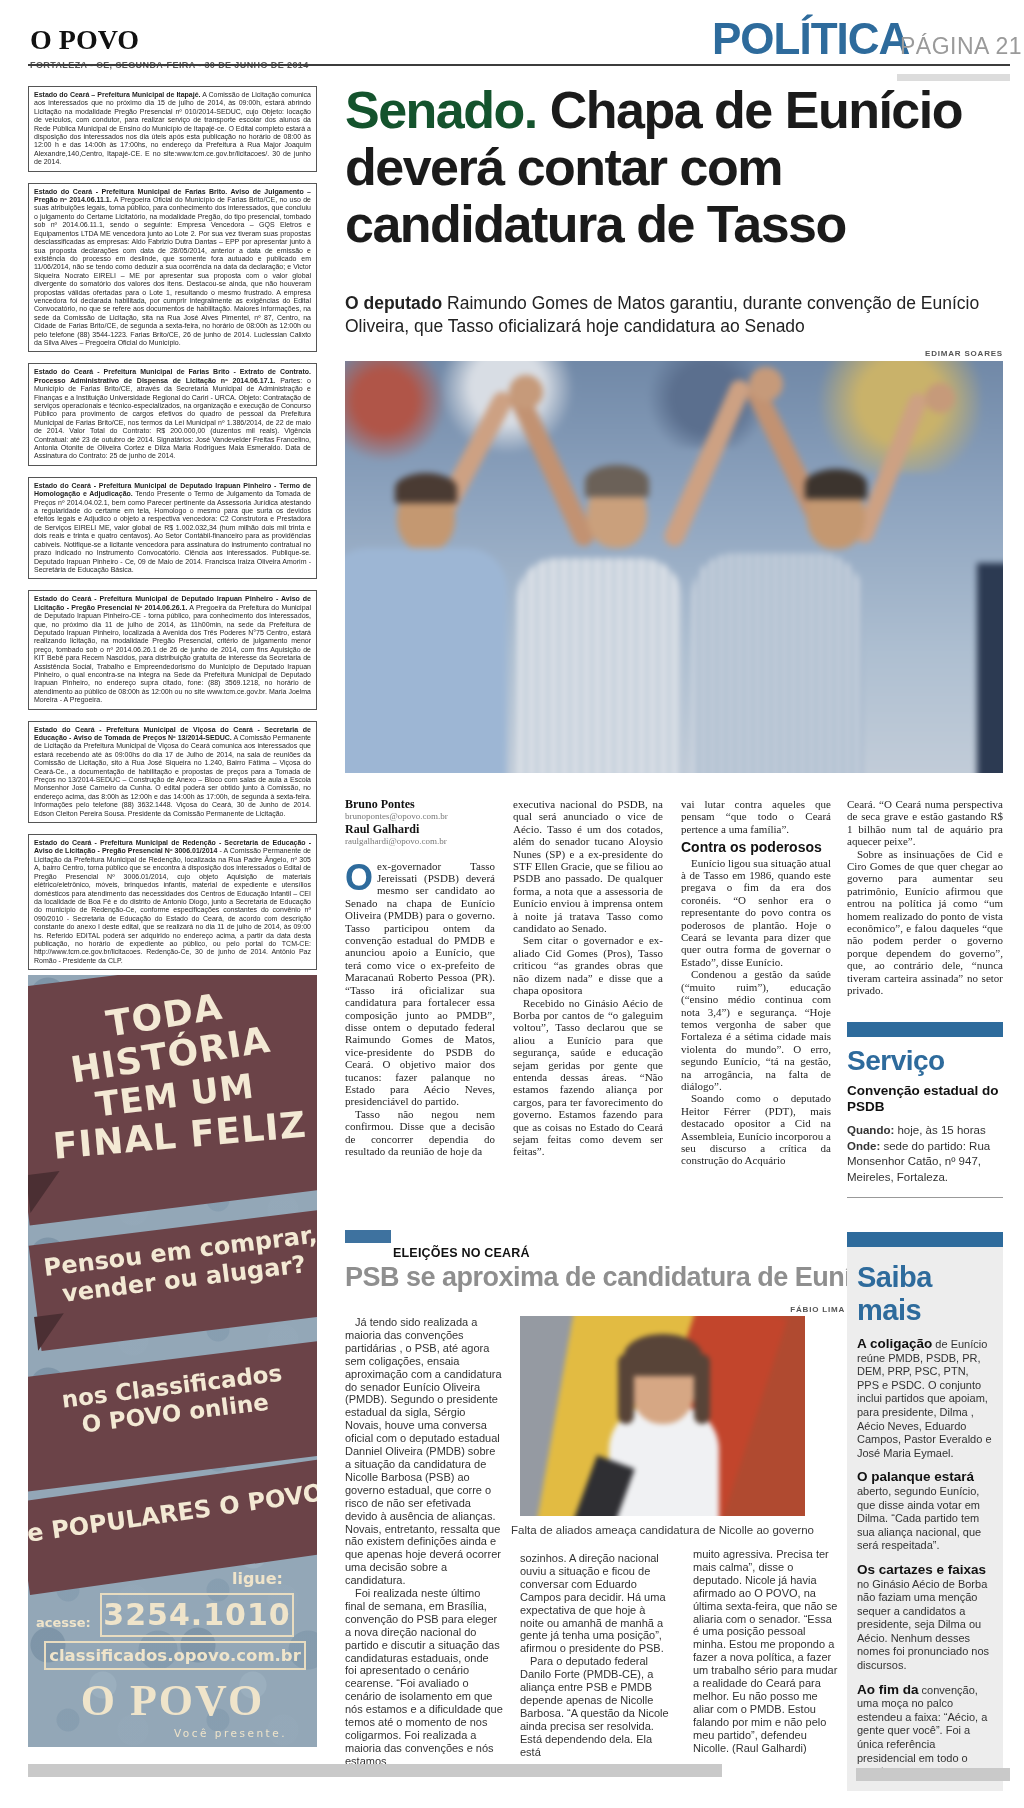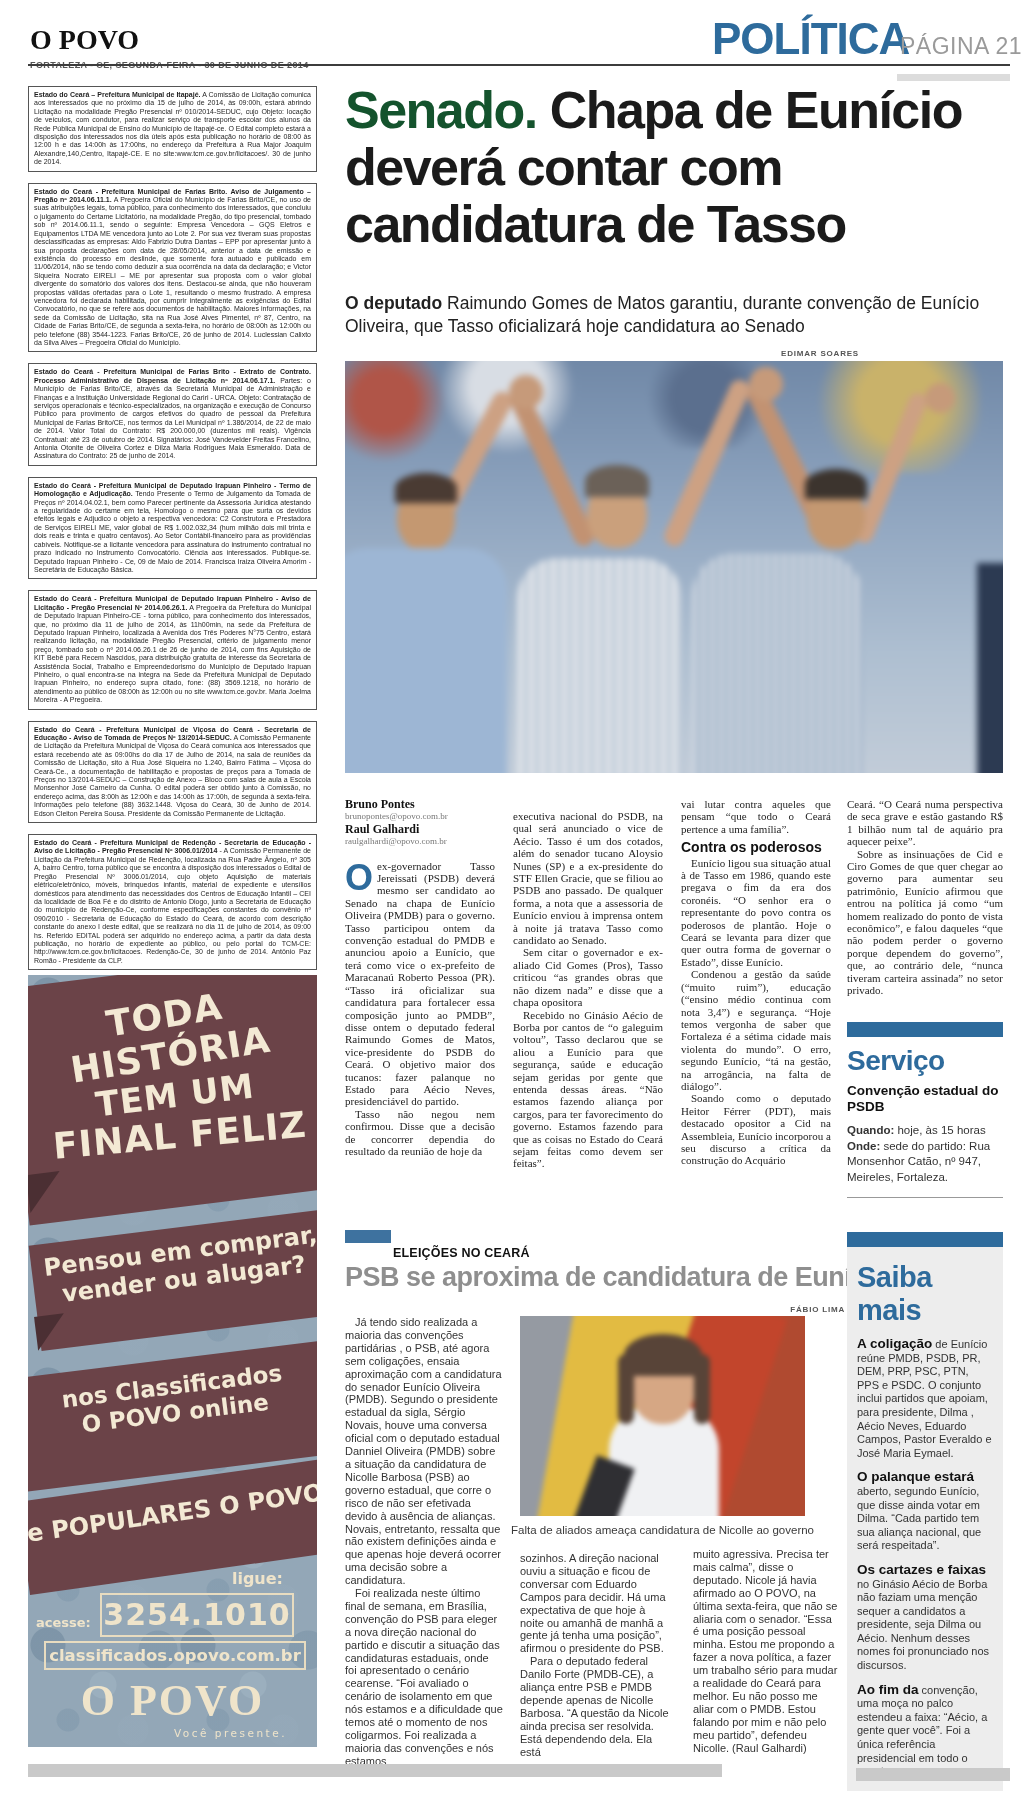--- a/index.html
+++ b/index.html
@@ -54,21 +54,21 @@
   .ad-logo{left:0;right:0;top:700px;text-align:center;font-family:"Liberation Serif",serif;
         font-size:44px;letter-spacing:2px;}
   .ad-tag{right:30px;top:752px;font-size:10.5px;letter-spacing:2.5px;font-weight:normal;}
   
   .headline{position:absolute;left:345px;top:82px;width:655px;font-size:52px;line-height:57px;
         font-weight:800;letter-spacing:-1.5px;color:#1b1b1b;}
   .headline .kick{color:#14532d;}
   .standfirst{position:absolute;left:345px;top:292px;width:672px;font-size:17.5px;line-height:23px;color:#222;}
   .standfirst b{font-weight:bold;}
   .credit{position:absolute;font-size:8px;font-weight:bold;color:#555;letter-spacing:.8px;}
-  .credit1{left:670px;top:349px;width:300px;text-align:center;}
+  .credit1{left:703px;top:349px;width:300px;text-align:right;}
   .photo1{position:absolute;left:345px;top:361px;width:658px;height:412px;overflow:hidden;background:#8aa0bb;}
   .ph1-blur{position:absolute;inset:-8px;filter:blur(3px);}
   .byline-name{font-size:12px;font-weight:bold;color:#111;margin:0;}
   .byline-mail{font-size:9px;color:#777;margin:0 0 9px 0;}
   .acol{position:absolute;top:798px;width:150px;font-family:"Liberation Serif",serif;
         font-size:11px;line-height:12.4px;text-align:justify;color:#1e1e1e;}
   .acol p{margin:0;}
   .acol p.ind{text-indent:10px;}
   .dropcap{float:left;font-family:"Liberation Sans",sans-serif;font-weight:bold;font-size:36px;
         line-height:32px;color:#2e6b9c;padding:2px 4px 0 0;}
@@ -210,21 +210,21 @@
 
   <div class="acol" style="left:345px;">
     <p class="byline-name">Bruno Pontes</p>
     <p class="byline-mail">brunopontes@opovo.com.br</p>
     <p class="byline-name">Raul Galhardi</p>
     <p class="byline-mail" style="margin-bottom:12px;">raulgalhardi@opovo.com.br</p>
     <p><span class="dropcap">O</span><span>ex-governador Tasso Jereissati (PSDB) deverá mesmo ser candidato ao Senado na chapa de Eunício Oliveira (PMDB) para o governo. Tasso participou ontem da convenção estadual do PMDB e anunciou apoio a Eunício, que terá como vice o ex-prefeito de Maracanaú Roberto Pessoa (PR). “Tasso irá oficializar sua candidatura para fortalecer essa composição junto ao PMDB”, disse ontem o deputado federal Raimundo Gomes de Matos, vice-presidente do PSDB do Ceará. O objetivo maior dos tucanos: fazer palanque no Estado para Aécio Neves, presidenciável do partido.</span></p>
     <p class="ind">Tasso não negou nem confirmou. Disse que a decisão de concorrer dependia do resultado da reunião de hoje da</p>
   </div>
 
-  <div class="acol" style="left:513px;margin-top:12px;">
+  <div class="acol" style="left:513px;">
     <p>executiva nacional do PSDB, na qual será anunciado o vice de Aécio. Tasso é um dos cotados, além do senador tucano Aloysio Nunes (SP) e a ex-presidente do STF Ellen Gracie, que se filiou ao PSDB ano passado. De qualquer forma, a nota que a assessoria de Eunício enviou à imprensa ontem à noite já tratava Tasso como candidato ao Senado.</p>
     <p class="ind">Sem citar o governador e ex-aliado Cid Gomes (Pros), Tasso criticou “as grandes obras que não dizem nada” e disse que a chapa opositora</p>
     <p class="ind">Recebido no Ginásio Aécio de Borba por cantos de “o galeguim voltou”, Tasso declarou que se aliou a Eunício para que segurança, saúde e educação sejam geridas por gente que entenda dessas áreas. “Não estamos fazendo aliança por cargos, para ter favorecimento do governo. Estamos fazendo para que as coisas no Estado do Ceará sejam feitas como devem ser feitas”.</p>
   </div>
 
   <div class="acol" style="left:681px;">
     <p>vai lutar contra aqueles que pensam “que todo o Ceará pertence a uma família”.</p>
     <p class="subhead3">Contra os poderosos</p>
     <p class="ind">Eunício ligou sua situação atual à de Tasso em 1986, quando este pregava o fim da era dos coronéis. “O senhor era o representante do povo contra os poderosos de plantão. Hoje o Ceará se levanta para dizer que quer outra forma de governar o Estado”, disse Eunício.</p>
     <p class="ind">Condenou a gestão da saúde (“muito ruim”), educação (“ensino médio continua com nota 3,4”) e segurança. “Hoje temos vergonha de saber que Fortaleza é a sétima cidade mais violenta do mundo”. O erro, segundo Eunício, “tá na gestão, na arrogância, na falta de diálogo”.</p>

